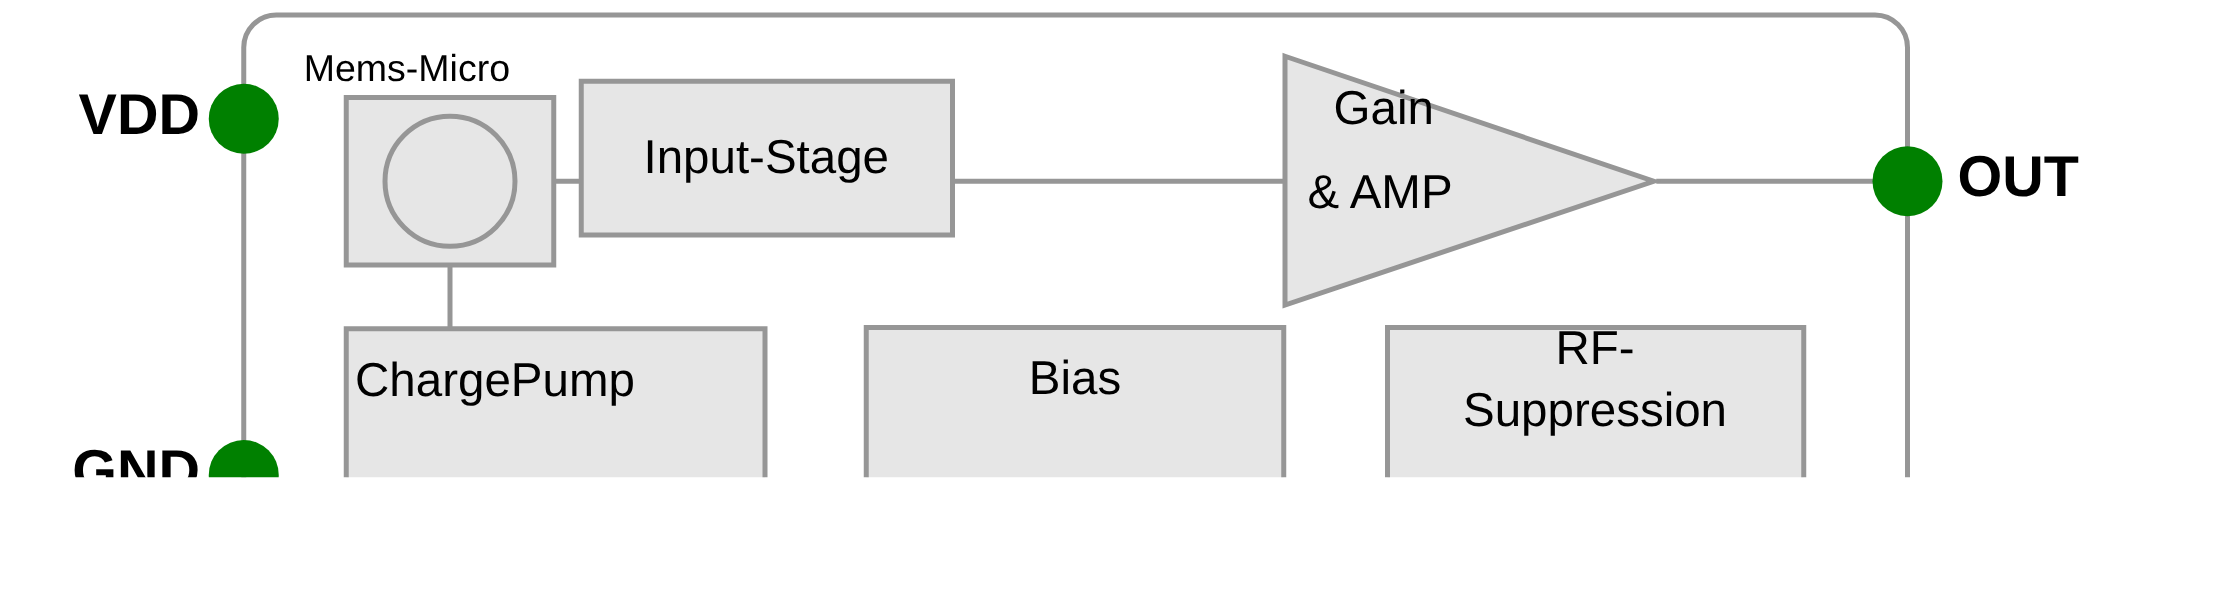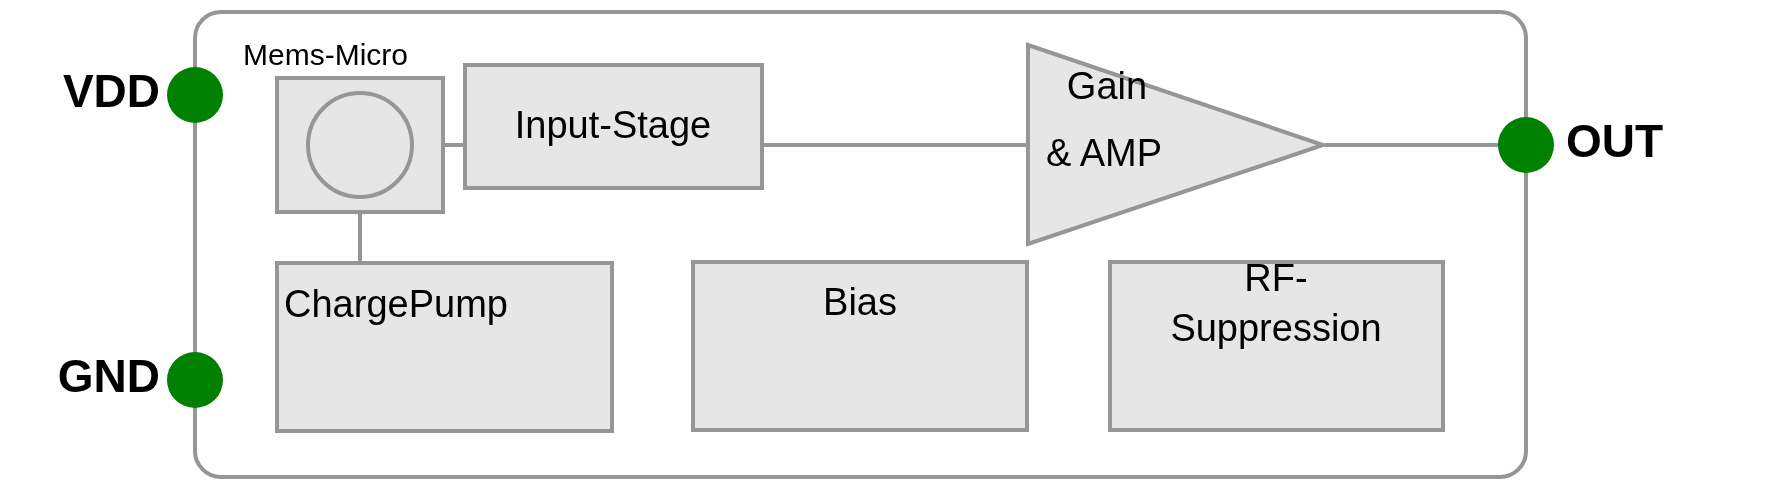--- a/index.html
+++ b/index.html
@@ -3,21 +3,21 @@
 <meta charset="utf-8">
 <style>
   html, body {
     margin: 0;
     padding: 0;
     background: #ffffff;
   }
   #canvas {
     position: relative;
     width: 1772px;
-    height: 491px;
+    height: 382px;
     background: #ffffff;
     overflow: hidden;
     font-family: "Liberation Sans", sans-serif;
   }
   #diagram-svg {
     position: absolute;
     left: 0;
     top: 0;
     width: 1772px;
     height: 491px;

